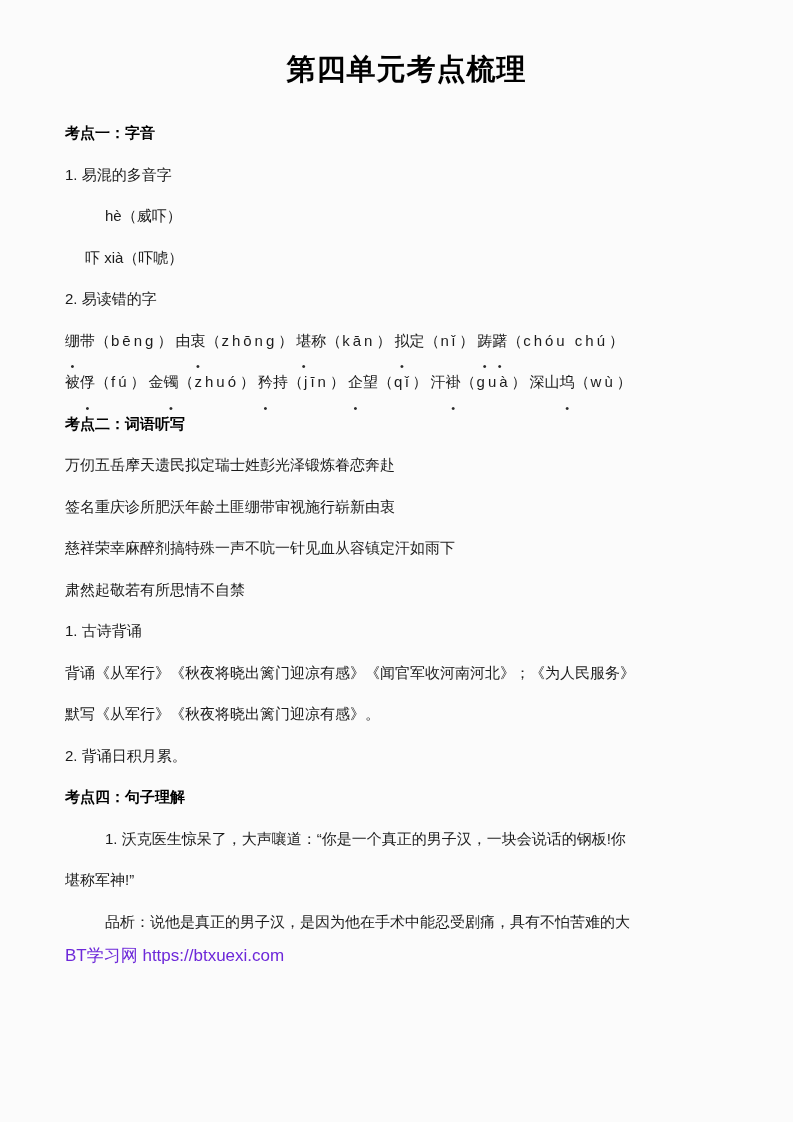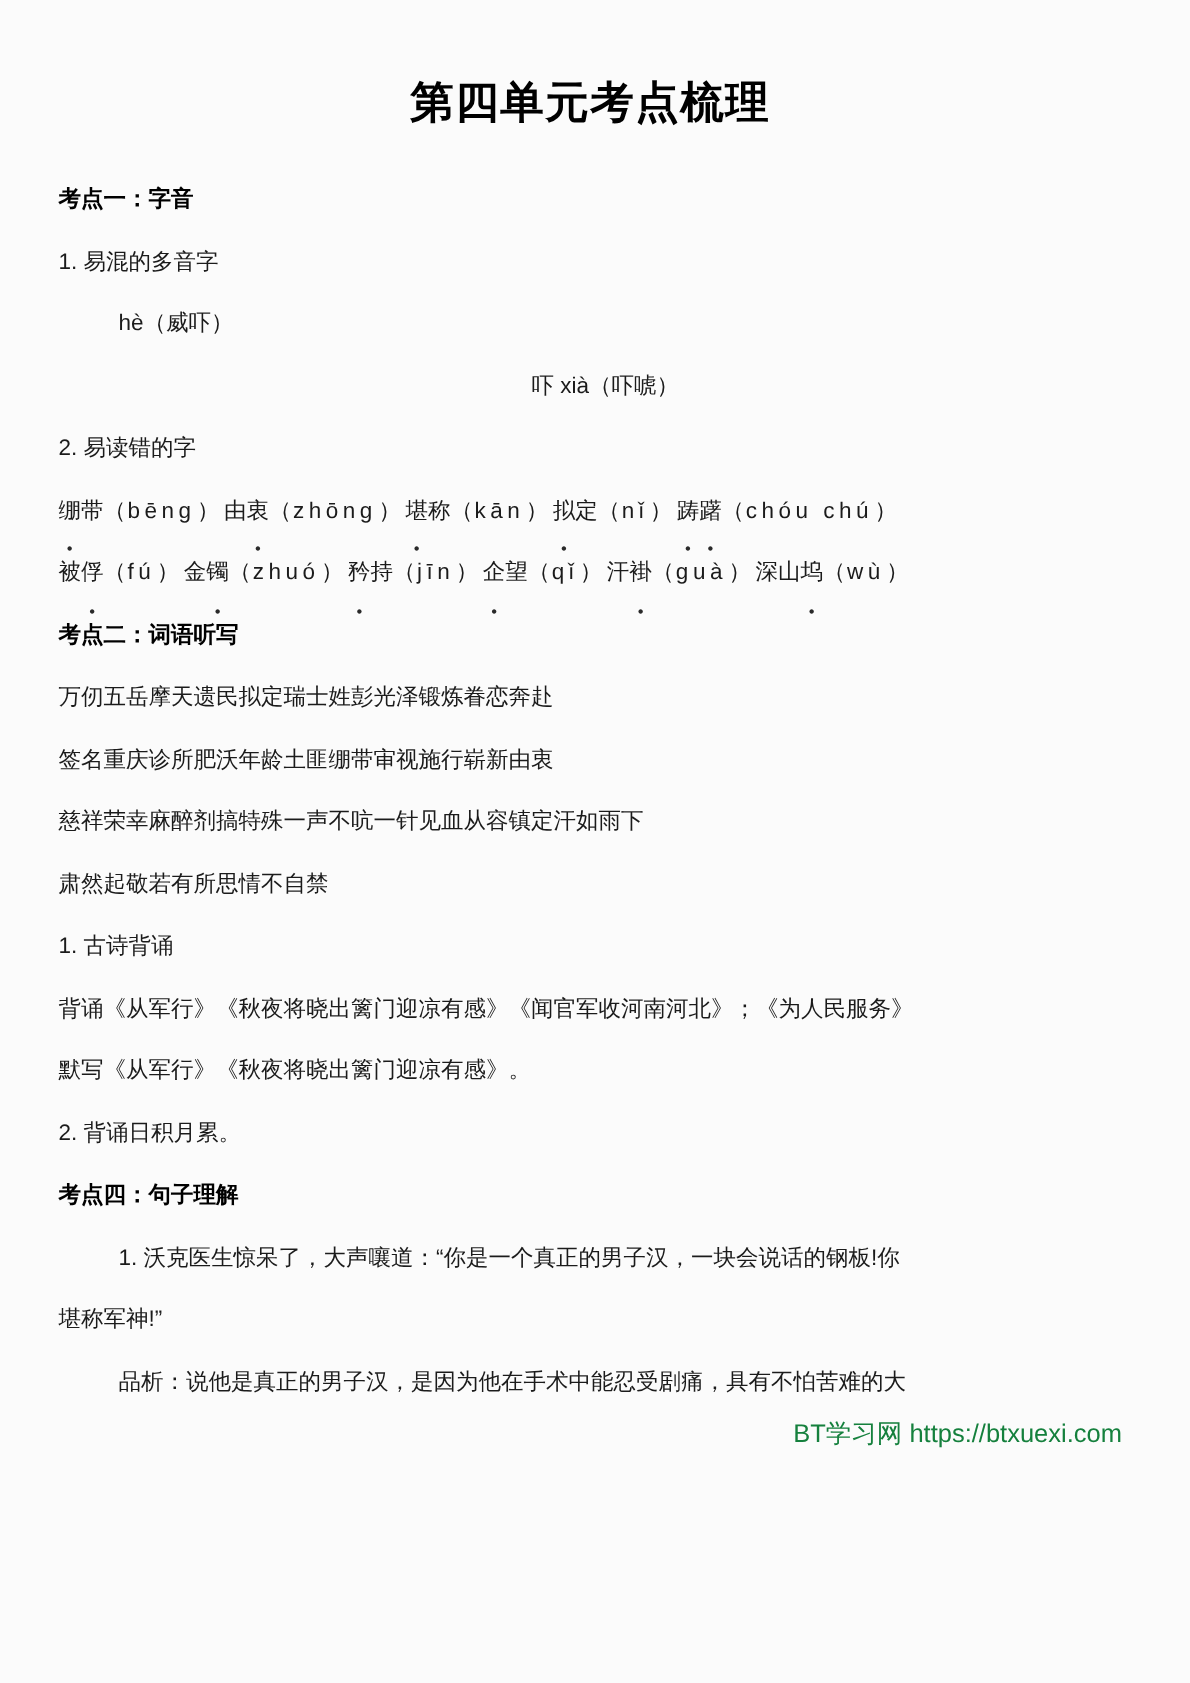--- a/index.html
+++ b/index.html
@@ -6,64 +6,64 @@
   body {
     width: 793px; height: 1122px;
     background: #fbfbfb;
     font-family: "Liberation Sans", "DejaVu Sans", sans-serif;
     color: #1b1b1b;
     overflow: hidden;
   }
   .page {
     width: 793px; height: 1122px;
     box-sizing: border-box;
-    padding: 52px 45px 0 39px;
+    padding: 52px 45px 0 65px;
     overflow: hidden;
     position: relative;
   }
   .title {
     margin: 0;
     font-size: 29px;
     line-height: 34px;
     font-weight: 700;
     text-align: center;
     color: #000;
     letter-spacing: 1px;
   }
   .content { margin-top: 26px; }
   .line {
     font-size: 15px;
     line-height: 41.5px;
     min-height: 41.5px;
     white-space: nowrap;
   }
   .heading { font-weight: 700; color: #000; }
-  .indent-1 { padding-left: 20px; text-align: center; }
+  .indent-1 { padding-left: 20px; }
   .indent-2 { padding-left: 40px; }
   .word-row { display: flex; }
   .word-row span { white-space: nowrap; }
   .py-item { margin-right: 3px; }
   .py { letter-spacing: 3px; padding: 0 1px; text-align: right; }
   .dotted { position: relative; display: inline-block; }
   .dotted::after {
     content: "\2022";
     position: absolute;
     left: 50%;
     transform: translateX(-50%);
     bottom: -10px;
     font-size: 11px;
     line-height: 10px;
     color: #2a2a2a;
   }
   .footer {
     margin-top: 2px;
-    text-align: right;
+    text-align: left;
     font-size: 17px;
     line-height: 24px;
-    color: #15803d;
+    color: #6d28d9;
   }
 </style>
 </head>
 <body>
 
 <div class="page">
 
   <h1 class="title">第四单元考点梳理</h1>
 
   <div class="content">

